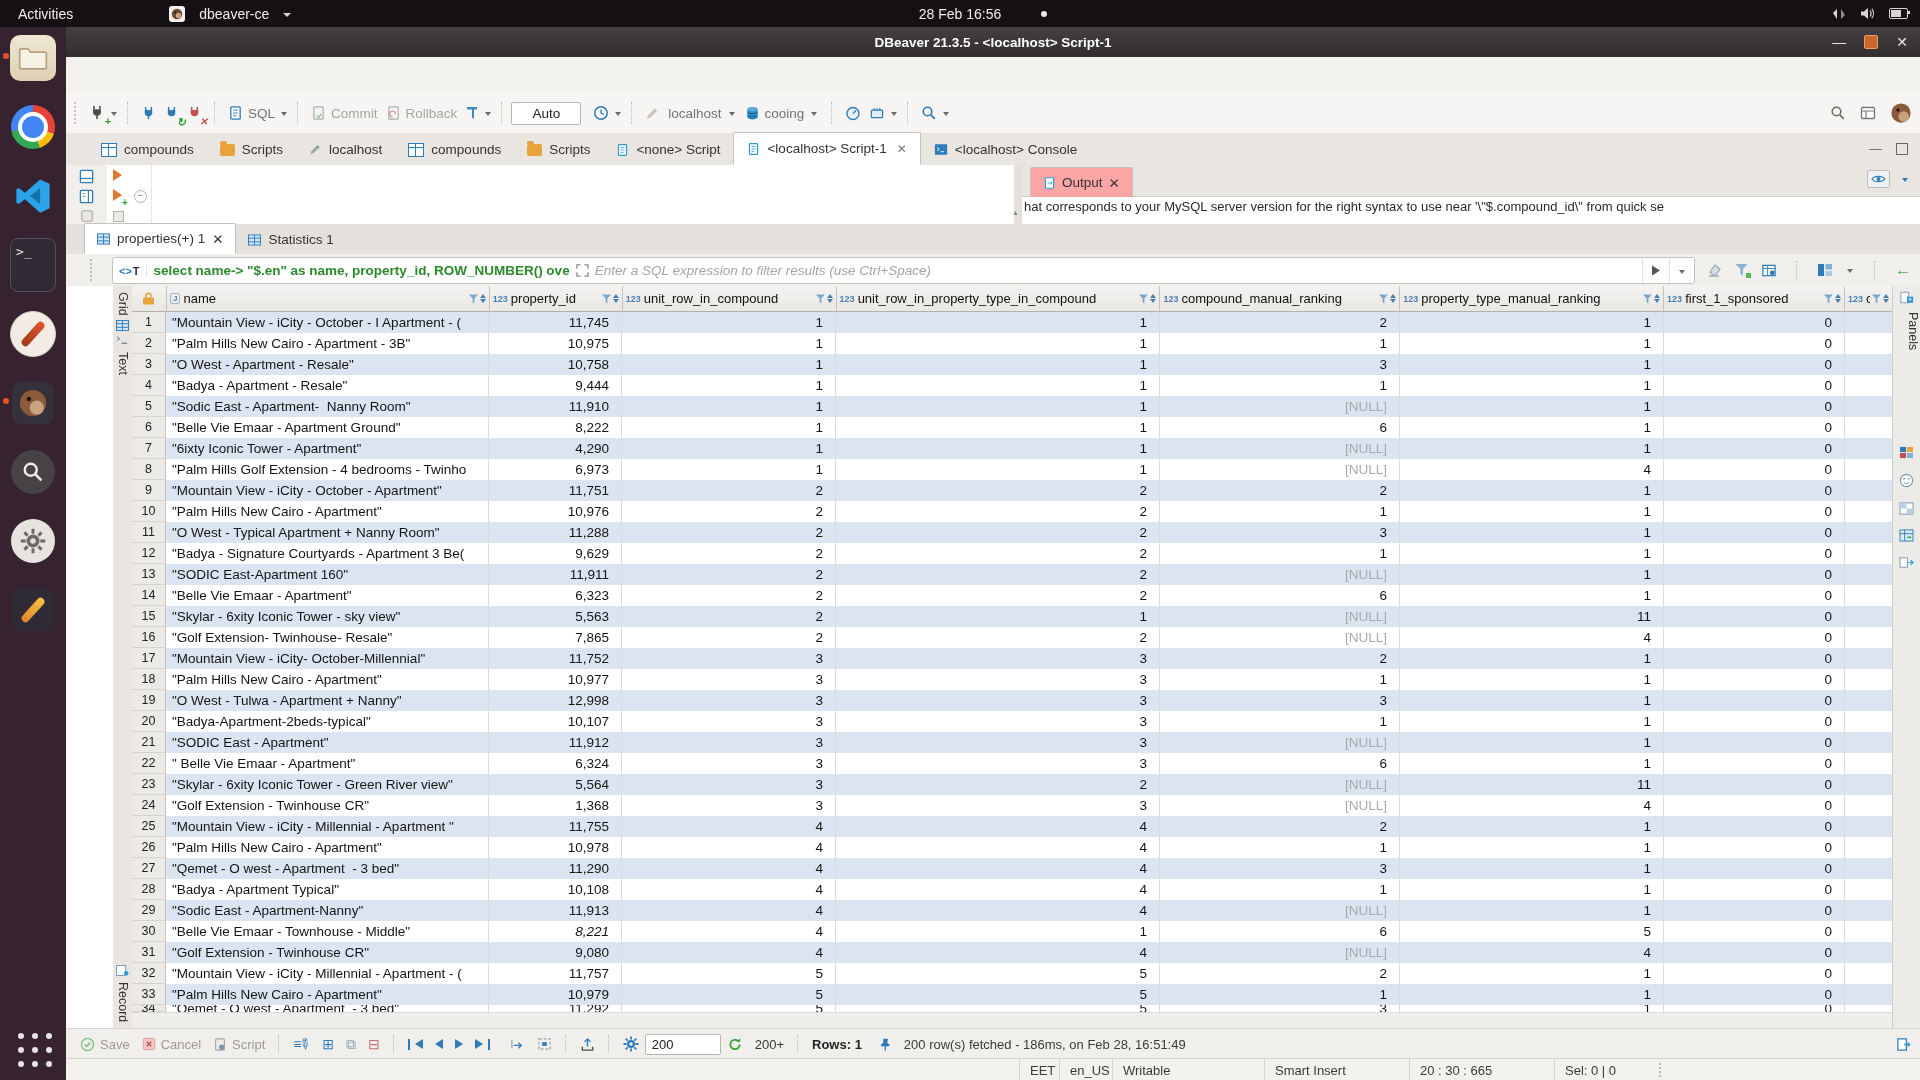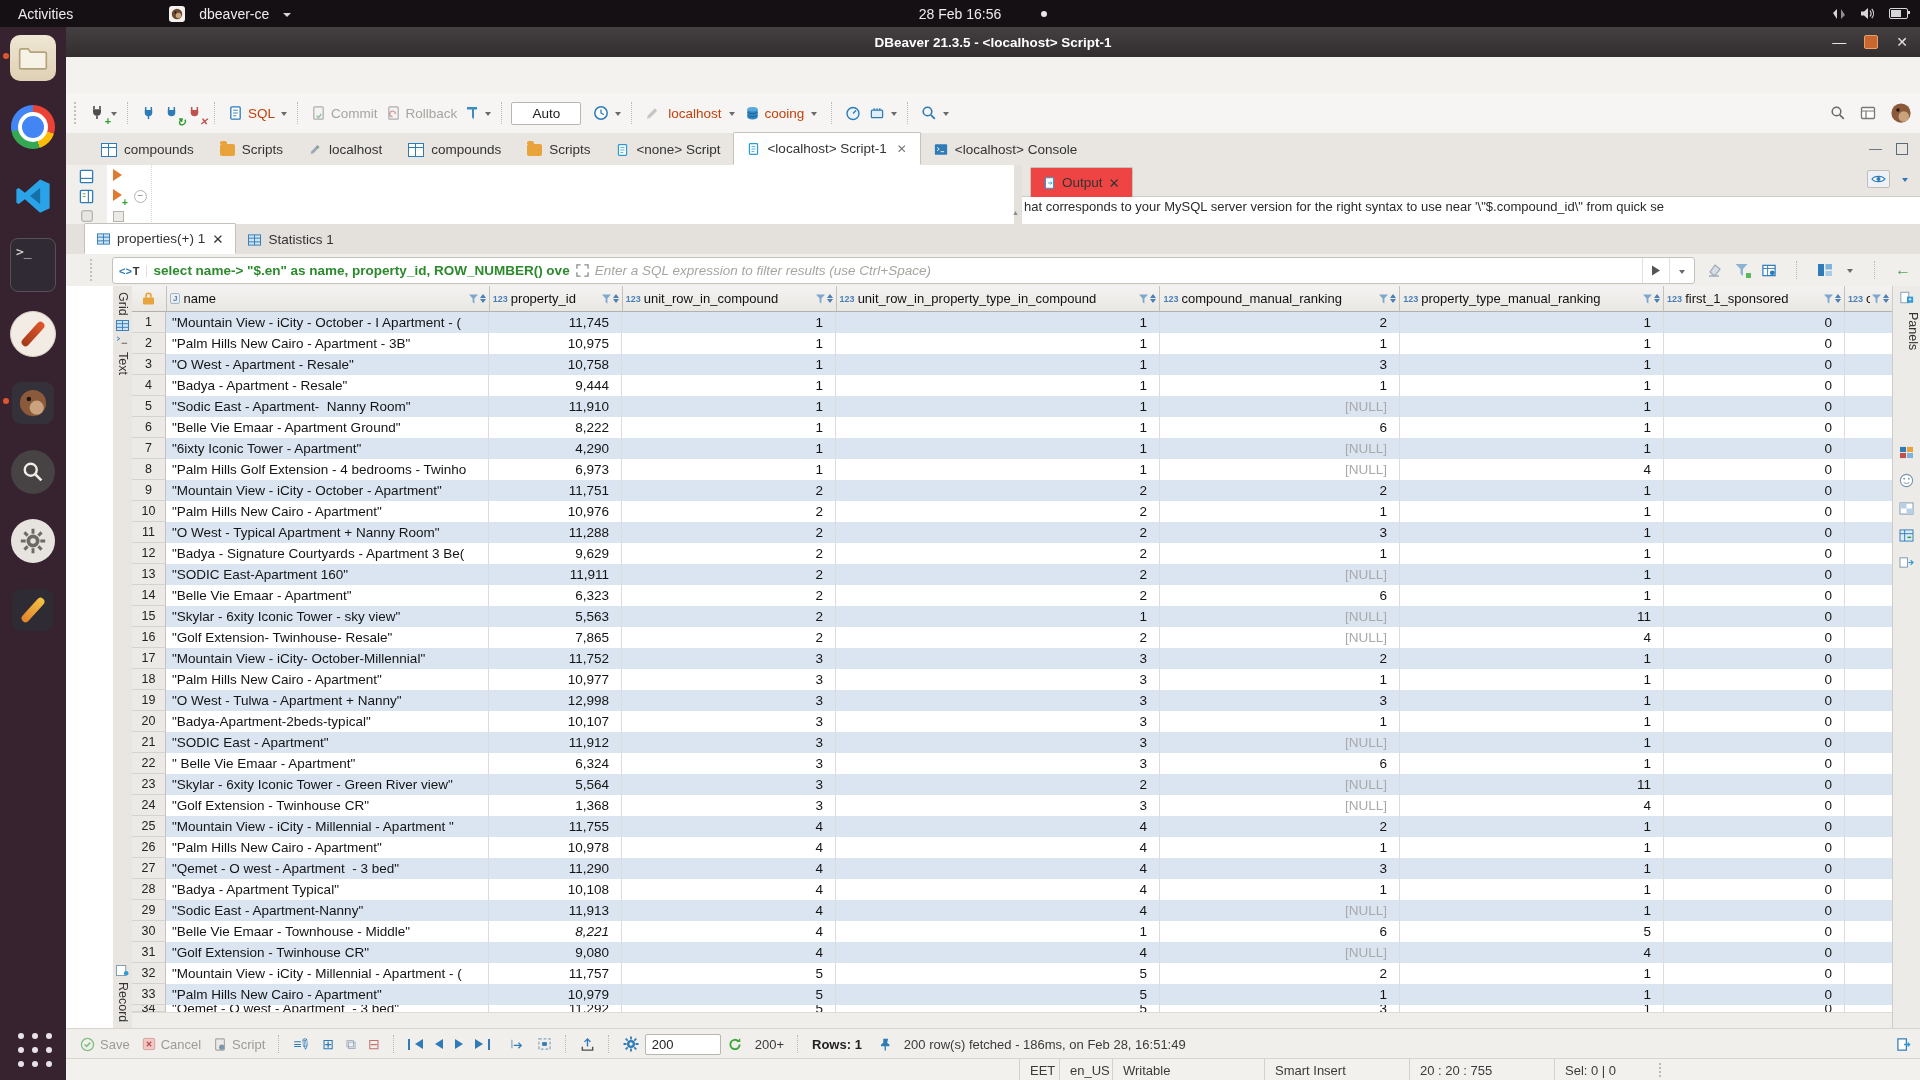--- a/index.html
+++ b/index.html
@@ -44,21 +44,21 @@
   .wb{color:#e6e3e1;font-size:14px;line-height:1;cursor:pointer}
   .wb-max{width:12px;height:12px;background:#c8682f;border:1px solid #e5a06b;border-radius:2px}
   
   .menubar{position:absolute;left:0;top:30px;right:0;height:36px;background:#f6f5f3;display:flex;align-items:center;padding-left:8px;font-size:14px;color:#3b3b3b}
   .menu-item{padding:5px 11px;cursor:pointer;display:inline-block}
   .menu-item.mn::first-letter{text-decoration:underline}
   
   .toolbar{position:absolute;left:0;top:66px;right:0;height:40px;background:#f6f5f3;border-bottom:1px solid #ddd9d3;
            display:flex;align-items:center;font-size:13.5px;color:#4a4a4a;padding-left:6px}
   .tbtn{display:flex;align-items:center;gap:5px;padding:4px 4px;border-radius:3px;cursor:pointer;position:relative}
-  .tlabel{color:#c2410c}
+  .tlabel{color:#737373}
   .tlabel.dis{color:#a7a4a0}
   .chev{width:0;height:0;border-top:4px solid #6b6b6b;border-left:3.5px solid transparent;border-right:3.5px solid transparent;margin:2px 2px 0 2px}
   .tsep{width:1px;height:22px;border-left:1px dotted #bcb8b2;margin:0 8px}
   .handle{width:4px;height:22px;border-left:2px dotted #c4c0ba;margin:0 5px 0 2px}
   .combo{background:#fff;border:1px solid #b9b6b0;border-radius:2px;padding:3px 14px;min-width:40px;text-align:center;color:#222}
   .tb-right-icons{position:absolute;right:8px;display:flex;align-items:center;gap:14px}
   .plus-badge{position:absolute;right:-2px;bottom:-2px;color:#2ba02b;font-weight:bold;font-size:11px;line-height:1}
   .x-badge{position:absolute;right:-2px;bottom:-2px;color:#c0504d;font-weight:bold;font-size:10px;line-height:1}
   .r-badge{position:absolute;right:-3px;bottom:-3px;color:#2ba02b;font-weight:bold;font-size:11px;line-height:1}
   
@@ -83,21 +83,21 @@
   .code{position:absolute;left:54px;top:2px;font-family:"DejaVu Sans Mono",monospace;font-size:13.5px;color:#000}
   .cl{height:19px;line-height:19px;white-space:pre}
   .c-kw{color:#8a1f3d;font-weight:bold}
   .c-str{color:#9e402a}
   .c-pl{color:#000}
   .splitter{position:absolute;left:948px;top:0;width:8px;height:59px;background:#e4e1dd}
   .split-arrows{position:absolute;left:946px;top:44px;display:flex;gap:1px}
   .split-arrows i{font-size:7px;color:#8a8a8a;font-style:normal}
   .outputpanel{position:absolute;left:956px;top:0;right:0;height:59px;background:#fff}
   .out-tabrow{position:absolute;left:0;top:0;right:0;height:31px;background:#e9e6e2;border-bottom:1px solid #cfcbc5}
-  .out-tab{position:absolute;left:8px;top:2px;height:29px;background:#ef4444;border:1px solid #c6c2bb;border-bottom:none;border-radius:2px 2px 0 0;display:flex;align-items:center;gap:6px;padding:0 12px;font-size:13.5px;color:#333}
+  .out-tab{position:absolute;left:8px;top:2px;height:29px;background:#fca5a5;border:1px solid #c6c2bb;border-bottom:none;border-radius:2px 2px 0 0;display:flex;align-items:center;gap:6px;padding:0 12px;font-size:13.5px;color:#333}
   .out-icons{position:absolute;right:10px;top:5px;display:flex;align-items:center;gap:10px}
   .out-eye{border:1px solid #c0bcb6;border-radius:2px;background:#eef2f6;padding:2px 3px}
   .out-text{position:absolute;left:2px;top:34px;right:0;height:20px;font-size:13px;color:#2a2a2a;white-space:nowrap;overflow:hidden}
   
   .resulttabs{position:absolute;left:0;top:197px;right:0;height:30px;background:#e4e1dd;border-bottom:1px solid #cfcbc5;display:flex;align-items:flex-end;padding-left:18px}
   .rtab{height:29px;display:flex;align-items:center;gap:7px;padding:0 12px;font-size:13.5px;color:#333;cursor:pointer}
   .rtab.active{background:#fff;border:1px solid #c6c2bb;border-bottom:1px solid #fff;border-radius:2px 2px 0 0}
   
   .filterbar{position:absolute;left:0;top:227px;right:0;height:32px;background:#f1efec;border-bottom:1px solid #ddd9d3;display:flex;align-items:center}
   .finput{position:absolute;left:46px;top:3px;width:1581px;height:25px;background:#fff;border:1px solid #c5c1bb;border-radius:3px;display:flex;align-items:center;overflow:hidden}
@@ -1251,18 +1251,18 @@
           <path d="M8 8h6" stroke="#2e9bd6" stroke-width="1.6"></path>
         </svg>
     </span>
   </div>
 
   <div class="statusbar" id="statusbar">
       <div class="sseg" style="width: 40px;">EET</div>
       <div class="sseg" style="width: 53px;">en_US</div>
       <div class="sseg" style="width: 152px;">Writable</div>
       <div class="sseg" style="width: 145px;">Smart Insert</div>
-      <div class="sseg" style="width: 145px;">20 : 20 : 755</div>
+      <div class="sseg" style="width: 145px;">20 : 30 : 665</div>
       <div class="sseg" style="width: 97px;">Sel: 0 | 0</div>
       <span class="sdots"></span>
       <span class="send"></span>
     </div>
 </div>
 
 </body></html>

